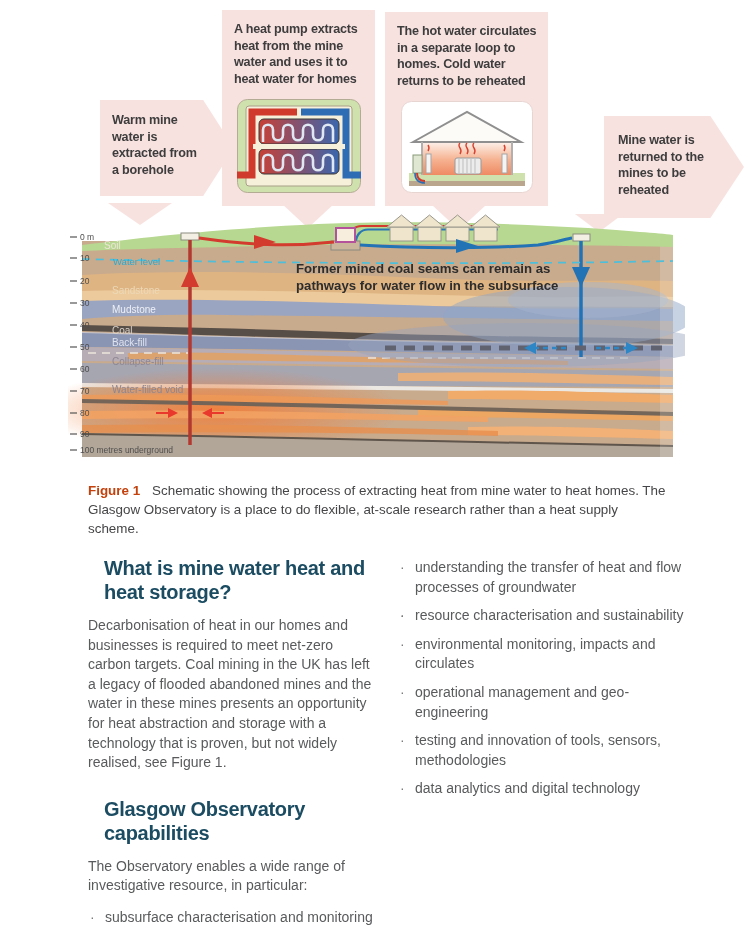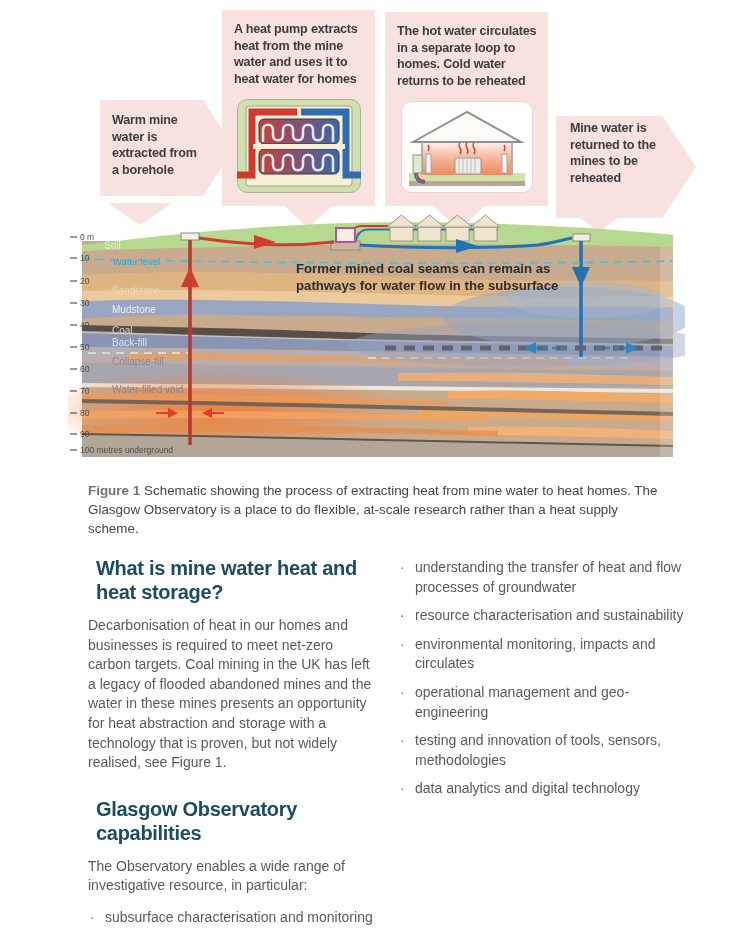--- a/index.html
+++ b/index.html
@@ -3,34 +3,34 @@
 <meta charset="utf-8">
 <style>
   html,body{margin:0;padding:0;background:#ffffff;}
   #page{position:relative;width:755px;height:928px;background:#fff;overflow:hidden;
         font-family:"Liberation Sans","DejaVu Sans",sans-serif;}
   
   .callout{position:absolute;background:#f8e2e0;color:#3d3d3d;font-size:12.6px;
            line-height:1.32;font-weight:600;letter-spacing:-0.2px;z-index:3;box-sizing:border-box;}
   .co-box{padding:11px 10px 8px 12px;}
   .co-arrow-left{clip-path:polygon(0 0,77% 0,100% 50%,77% 100%,0 100%);padding:12px 30px 10px 12px;}
-  .co-arrow-right{clip-path:polygon(0 0,76% 0,100% 50%,76% 100%,0 100%);padding:4px 32px 10px 14px;}
+  .co-arrow-right{clip-path:polygon(0 0,76% 0,100% 50%,76% 100%,0 100%);padding:16px 32px 10px 14px;margin-left:48px;}
   .tail{position:absolute;background:#f8e2e0;z-index:1;clip-path:polygon(0 0,100% 0,50% 100%);}
   .co-icon{position:absolute;left:50%;transform:translateX(-50%);bottom:8px;}
   
   #xsection{position:absolute;left:68px;top:195px;z-index:2;}
   
   .caption{position:absolute;left:88px;top:481px;width:578px;margin:0;
            font-size:13.4px;line-height:1.42;color:#464547;}
-  .caption strong{margin-right:4px;color:#737373;}
+  .caption strong{margin-right:12px;color:#c2410c;}
   
   .col{position:absolute;box-sizing:border-box;color:#595a5c;font-size:14px;line-height:1.4;}
   #col-left{left:88px;top:556px;width:288px;}
   #col-right{left:398px;top:558px;width:296px;}
-  h2.sect{margin:0 0 12px 8px;font-size:20px;line-height:1.2;color:#1b4c62;
+  h2.sect{margin:0 0 12px 16px;font-size:20px;line-height:1.2;color:#1b4c62;
           font-weight:bold;letter-spacing:-0.3px;}
   .para{margin:0 0 24px 0;}
   .para.tight{margin-bottom:12px;}
   ul.blist{list-style:none;margin:10px 0 0 0;padding:0;}
   ul.blist li{position:relative;padding-left:17px;margin-bottom:9px;}
   ul.blist .dot{position:absolute;left:2px;top:0;color:#7a7b7d;}
 </style>
 </head>
 <body>
 

